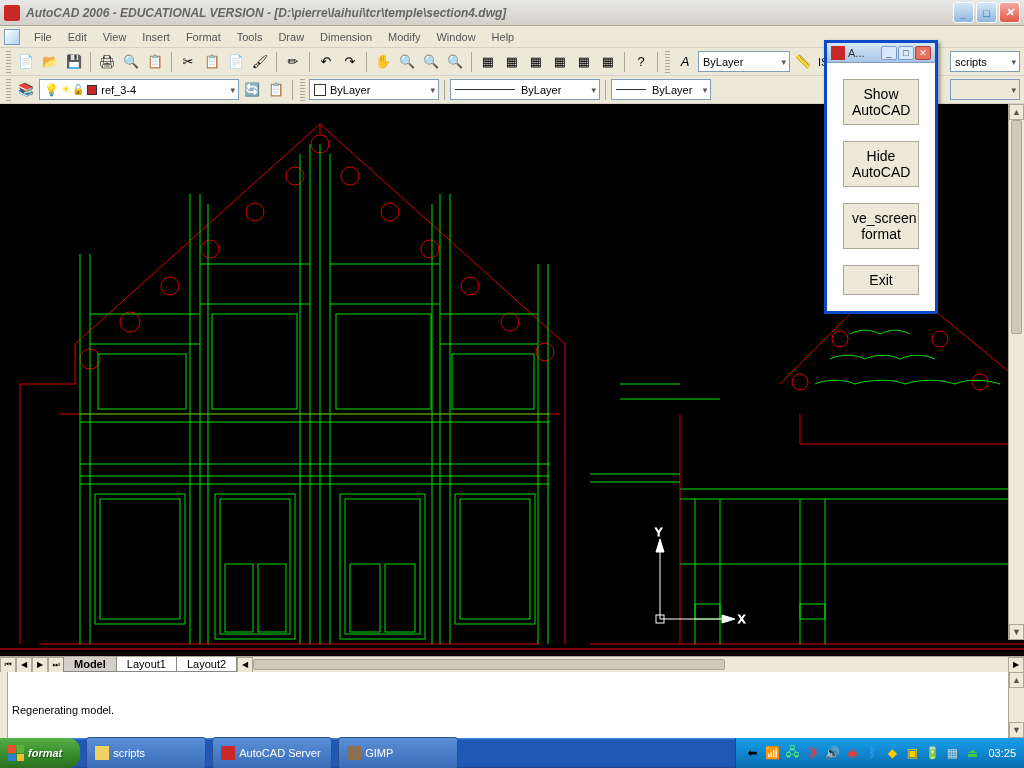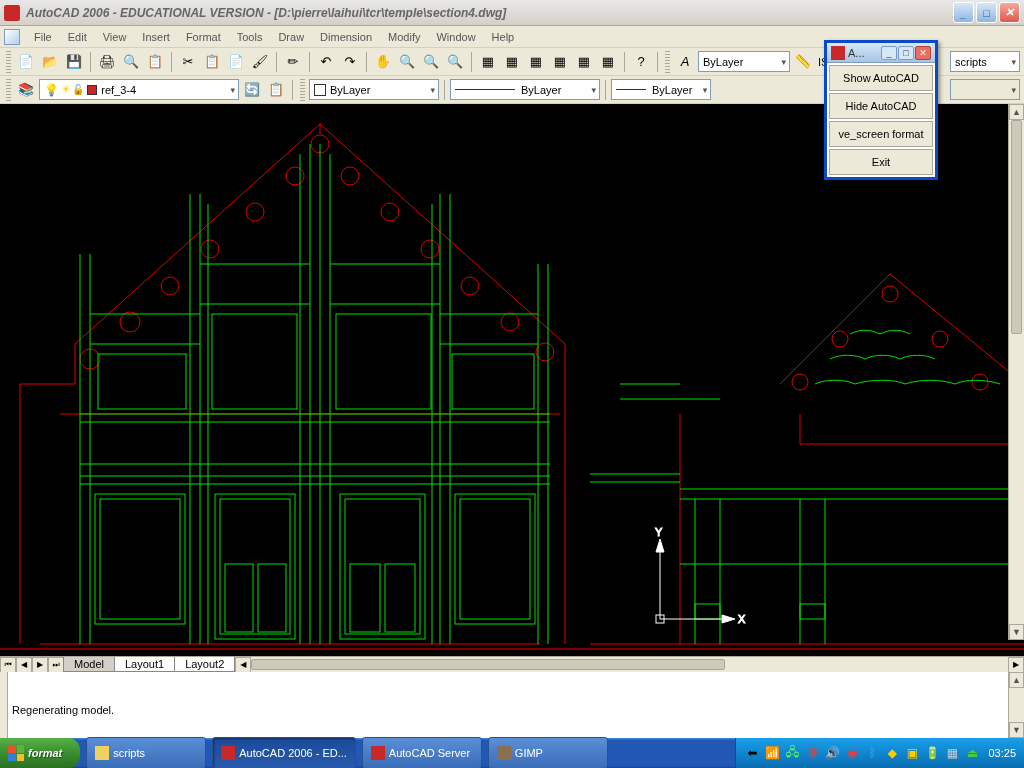--- a/index.html
+++ b/index.html
@@ -39,21 +39,21 @@
 
 .canvas-area { position: absolute; top: 104px; left: 0; right: 0; bottom: 112px; background: #000; overflow: hidden; }
 .canvas-area svg { width: 100%; height: 100%; }
 .scrollbar-v { position: absolute; right: 0; top: 104px; bottom: 128px; width: 16px; background: #ece9d8; border-left: 1px solid #aca899; }
 .scrollbar-v .thumb { position: absolute; left: 2px; right: 2px; top: 16px; height: 40%; background: #cdcabb; border: 1px solid #aca899; border-radius: 2px; }
 .sb-arrow { position: absolute; left: 0; right: 0; height: 16px; background: #ece9d8; border: 1px solid #aca899; text-align: center; font-size: 9px; line-height: 14px; color: #555; }
 .scrollbar-h { position: absolute; left: 0; right: 0; bottom: 96px; height: 16px; background: #ece9d8; border-top: 1px solid #aca899; display: flex; }
 .tab-nav { display: flex; align-items: center; background: #ece9d8; }
 .tab-navbtn { width: 16px; height: 16px; border: 1px solid #aca899; background: #ece9d8; font-size: 8px; text-align: center; line-height: 14px; cursor: pointer; }
 .layout-tab { padding: 1px 10px; background: #fff; border: 1px solid #888; border-top: none; margin-left: -1px; font-size: 11px; cursor: pointer; }
-.layout-tab.active { background: #d4d0c8; font-weight: normal; }
+.layout-tab.active { background: #d4d0c8; font-weight: bold; }
 .h-track { flex: 1; position: relative; }
 .h-thumb { position: absolute; top: 2px; bottom: 2px; left: 16px; width: 60%; background: #cdcabb; border: 1px solid #aca899; border-radius: 2px; }
 
 
 .cmdarea { position: absolute; left: 0; right: 0; bottom: 30px; height: 66px; background: #fff; display: flex; }
 .cmd-handle { width: 8px; background: #ece9d8; border-right: 1px solid #aca899; }
 .cmd-text { flex: 1; font-family: "Courier New", monospace; font-size: 13px; padding: 2px 4px; white-space: pre; overflow: hidden; }
 .cmd-scroll { width: 16px; background: #ece9d8; border-left: 1px solid #aca899; position: relative; }
 
 
@@ -71,21 +71,21 @@
 .clock { color: #fff; font-size: 11px; margin-left: 4px; }
 
 
 .popup { position: absolute; top: 40px; right: 86px; width: 114px; background: #fff; border: 3px solid #0a4ac8; box-shadow: 2px 2px 4px rgba(0,0,0,0.4); z-index: 100; }
 .popup-title { height: 20px; background: linear-gradient(to bottom, #d6e7f7, #a8c5e8); display: flex; align-items: center; padding: 0 4px; border-bottom: 1px solid #7f9db9; font-size: 11px; color: #333; }
 .popup-title .pt-icon { width: 14px; height: 14px; background: #c82828; margin-right: 3px; }
 .popup-title .pt-btns { margin-left: auto; display: flex; gap: 1px; }
 .popup-title .pt-btn { width: 16px; height: 14px; font-size: 9px; border-radius: 2px; display: flex; align-items: center; justify-content: center; }
 .pt-btn.pm, .pt-btn.px { background: #d6e7f7; border: 1px solid #7a9cc6; }
 .pt-btn.pc { background: #e87060; color: #fff; border: 1px solid #b04030; }
-.popup-item { padding: 6px 8px; text-align: center; border: 1px solid #aca899; margin: 2px; background: #ece9d8; cursor: pointer; font-size: 11px; }
+.popup-item { padding: 6px 8px; text-align: center; border: 1px solid #aca899; margin: 16px; background: #ece9d8; cursor: pointer; font-size: 14px; }
 
 
 .ucs { position: absolute; stroke: #fff; fill: #fff; font-size: 11px; }
 </style>
 </head>
 <body>
 
 <div class="titlebar">
   <div class="app-icon"></div>
   <div class="title-text">AutoCAD 2006 - EDUCATIONAL VERSION - [D:\pierre\laihui\tcr\temple\section4.dwg]</div>
@@ -343,24 +343,20 @@
         <span></span>
         <span></span>
         <span></span>
         <span></span>
       </div>
     <span>format</span>
   </div>
   <div class="task-item">
     <div class="ti-icon" style="background:#f0d060"></div>
     <span class="ti-text">scripts</span>
-  </div>
-  <div class="task-item active">
-    <div class="ti-icon" style="background:#c82828"></div>
-    <span class="ti-text">AutoCAD 2006 - ED...</span>
   </div>
   <div class="task-item">
     <div class="ti-icon" style="background:#c82828"></div>
     <span class="ti-text">AutoCAD Server</span>
   </div>
   <div class="task-item">
     <div class="ti-icon" style="background:#8a7050"></div>
     <span class="ti-text">GIMP</span>
   </div>
   <div class="systray">

